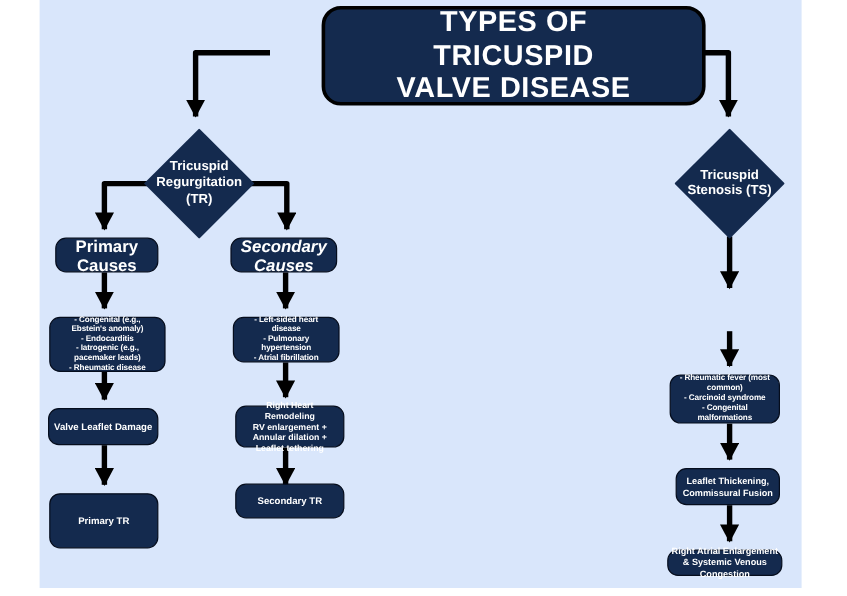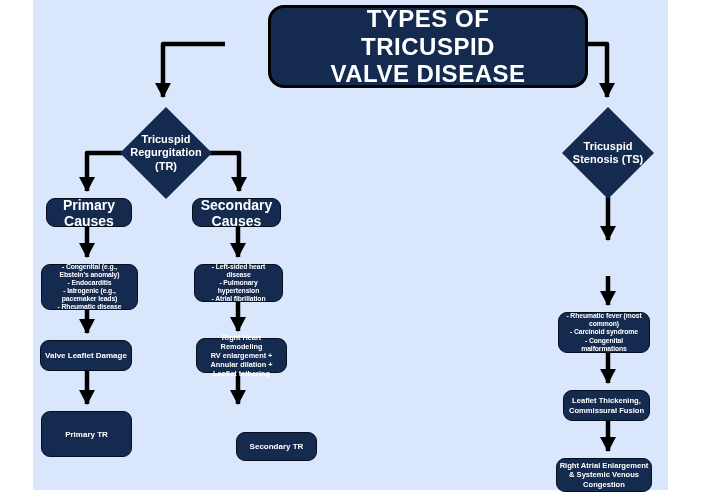--- a/index.html
+++ b/index.html
@@ -27,34 +27,34 @@
   }
   .diamond{
     width:92px;height:92px;border-radius:0;
     clip-path:polygon(50% 0,100% 50%,50% 100%,0 50%);
     font-size:11px;line-height:1.2;
   }
   .diamond-tr{left:120px;top:107px;}
   .diamond-ts{left:562px;top:107px;}
   .hdr{font-size:14px;}
   .hdr-primary{left:46px;top:198px;width:86px;height:29px;}
-  .hdr-secondary{left:192px;top:198px;width:89px;height:29px;}
+  .hdr-secondary{left:192px;top:198px;width:89px;height:29px;font-style:italic;}
   .hdr-major{left:560px;top:247px;width:88px;height:29px;}
   .bullets{font-size:6.8px;line-height:1.2;letter-spacing:-.1px;padding:3px 5px;}
   .bullets-primary{left:41px;top:264px;width:97px;height:46px;}
   .bullets-secondary{left:194px;top:264px;width:89px;height:38px;}
   .bullets-ts{left:558px;top:312px;width:92px;height:41px;}
   .mid{font-size:8px;line-height:1.25;}
   .valve{left:40px;top:340px;width:92px;height:31px;}
   .remodel{left:196px;top:338px;width:91px;height:35px;font-size:7.3px;line-height:1.25;padding:2px 3px;}
   .leaflet{left:563px;top:390px;width:87px;height:31px;font-size:7.6px;}
   .outcome{font-size:8px;}
   .out-primary{left:41px;top:411px;width:91px;height:46px;}
-  .out-secondary{left:196px;top:432px;width:81px;height:29px;margin-left:40px;}
-  .out-rae{left:556px;top:458px;width:96px;height:34px;font-size:7.6px;line-height:1.25;}
+  .out-secondary{left:196px;top:403px;width:91px;height:29px;}
+  .out-rae{left:556px;top:458px;width:96px;height:22px;font-size:7.6px;line-height:1.25;}
 </style>
 </head>
 <body>
 
 <div class="stage">
   <div class="canvas"></div>
 
   <svg class="connectors" width="706" height="497" viewBox="0 0 706 497">
     <defs>
       <marker id="ah" markerUnits="userSpaceOnUse" markerWidth="18" markerHeight="16" refX="14" refY="8" orient="auto">

